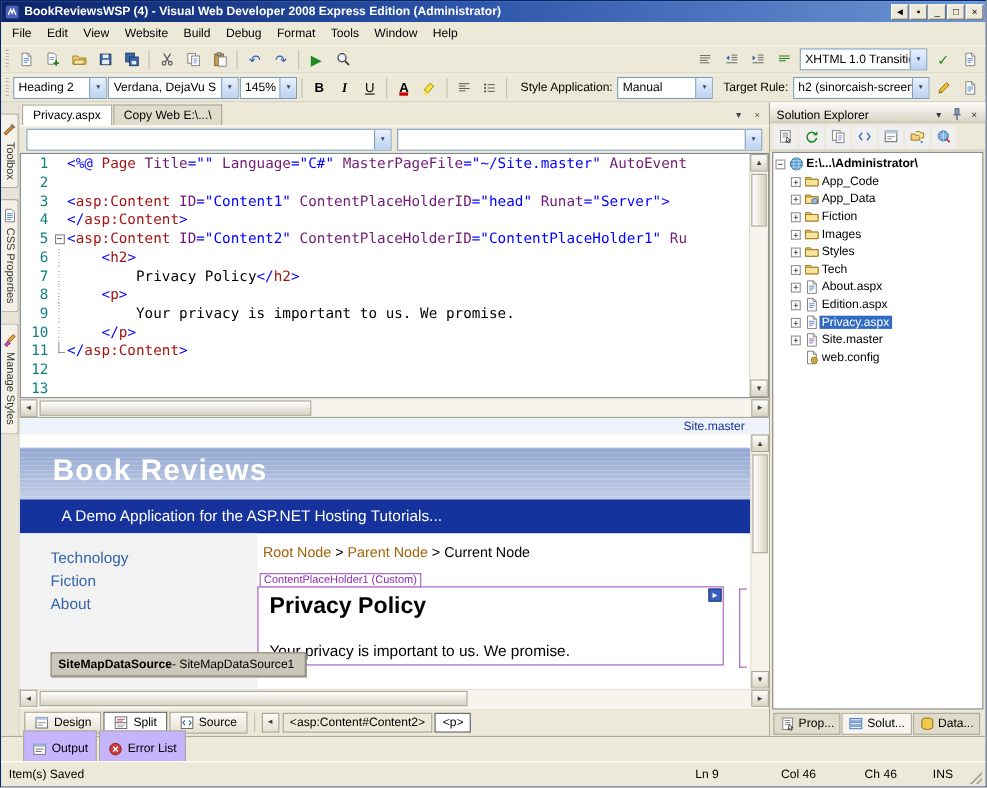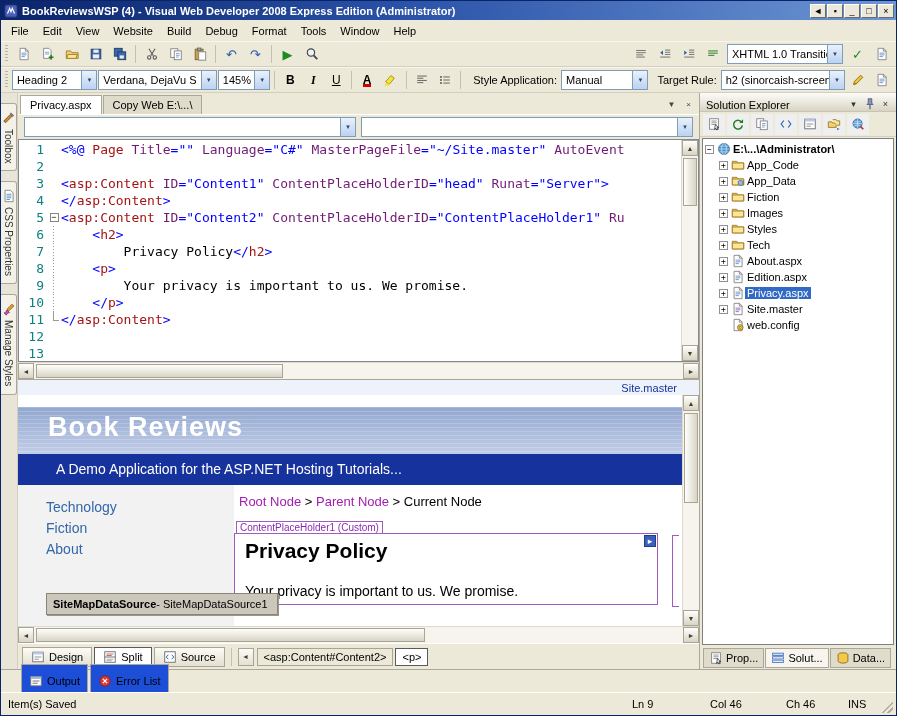--- a/index.html
+++ b/index.html
@@ -78,21 +78,21 @@
   .design-page{flex:1;min-width:0;position:relative;overflow:hidden;background:#fff}
   .banner{position:absolute;left:0;right:0;top:12px;height:47px;background:linear-gradient(#92A7D0,#C2CEE8)}
   .banner::after{content:"";position:absolute;inset:0;background:repeating-linear-gradient(180deg,rgba(255,255,255,.18) 0 1px,transparent 1px 4px)}
   .banner-title{position:relative;display:block;padding:5px 0 0 30px;font-size:27px;font-weight:bold;color:#fff;letter-spacing:1px;z-index:1}
   .subbar{position:absolute;left:0;right:0;top:59px;height:31px;background:#16329C;color:#fff;font-size:14px;padding:7px 0 0 38px}
   .page-body{position:absolute;left:0;right:0;top:90px;bottom:0;background:#fff}
   .nav-col{position:absolute;left:0;top:0;bottom:0;width:216px;background:#F2F2F2;padding-top:12px}
   .nav-link{display:block;padding:2px 0 3px 28px;font-size:14px;color:#3366AA;text-decoration:none}
   .main-col{position:absolute;left:216px;right:0;top:0;bottom:0}
   .breadcrumb{padding:9px 0 0 5px;font-size:13px}
-  .crumb-link{color:#a21caf}
+  .crumb-link{color:#a16207}
   .crumb-sep{color:#000}
   .ph-chip{display:inline-block;margin:12px 0 -1px 2px;border:1px solid #A05BBF;color:#8A2BAF;background:#fff;font-size:10px;padding:0 3px;position:relative;z-index:2}
   .ph-box{margin:0 24px 0 0;border:1px solid #A05BBF;height:72px;position:relative;padding:5px 10px}
   .ph-arrow{position:absolute;top:1px;right:1px;width:12px;height:12px;background:#3B5FC0;border:1px solid #22407E;color:#fff;font-size:9px;line-height:11px;text-align:center}
   .ph-heading{font-size:21px;font-weight:bold}
   .ph-text{position:absolute;left:10px;bottom:5px;font-size:14px;white-space:nowrap}
   .smds-box{position:absolute;left:28px;top:108px;width:232px;height:22px;background:#CBC7BB;border:1px solid #8A8677;box-shadow:1px 1px 0 #9A968A;font-size:11px;display:flex;align-items:center;padding:0 6px;z-index:3;white-space:nowrap;overflow:hidden}
   .ph-side{position:absolute;right:3px;top:50px;height:72px;width:7px;border:1px solid #A05BBF;border-right:none;background:#fff}
 
   
@@ -119,21 +119,21 @@
   .expander.blank{border:none;background:transparent}
   .tree-label{padding:0 2px}
   .tree-label.bold{font-weight:bold}
   .tree-row.selected .tree-label{background:#316AC5;color:#fff}
   .panel-tabs{height:23px;flex:none;display:flex;align-items:center;gap:1px;padding:1px 3px}
   .ptab{height:20px;display:flex;align-items:center;gap:3px;padding:0 5px;font-size:11px;border:1px solid #ACA899;background:#E0DCCB;white-space:nowrap}
   .ptab.active{background:#F7F5ED}
 
   
   .bottom-tabs{height:23px;flex:none;display:flex;align-items:center;gap:2px;padding:1px 2px 1px 20px;background:#ECE9D8;border-top:1px solid #ACA899}
-  .btab{height:19px;display:flex;align-items:center;gap:4px;padding:16px 7px;font-size:11px;border:1px solid #ACA899;background:#1d4ed8}
+  .btab{height:19px;display:flex;align-items:center;gap:4px;padding:16px 7px;font-size:11px;border:1px solid #ACA899;background:#c4b5fd}
   .statusbar{height:23px;flex:none;display:flex;align-items:center;background:#ECE9D8;border-top:1px solid #FFF;font-size:11px;padding:2px 3px;gap:2px}
   .status-msg{flex:1;padding-left:4px}
   .f-ln{width:76px;flex:none}.f-col{width:74px;flex:none}.f-ch{width:60px;flex:none}.f-mode{width:30px;flex:none}
   .resize-grip{width:13px;height:13px;flex:none;align-self:flex-end;background:repeating-linear-gradient(135deg,transparent 0 2px,#B4B0A0 2px 4px);clip-path:polygon(100% 0,100% 100%,0 100%)}
   .icon{display:inline-flex;align-items:center;justify-content:center;line-height:0}
 </style>
 </head>
 <body>
 
 <div class="window">

